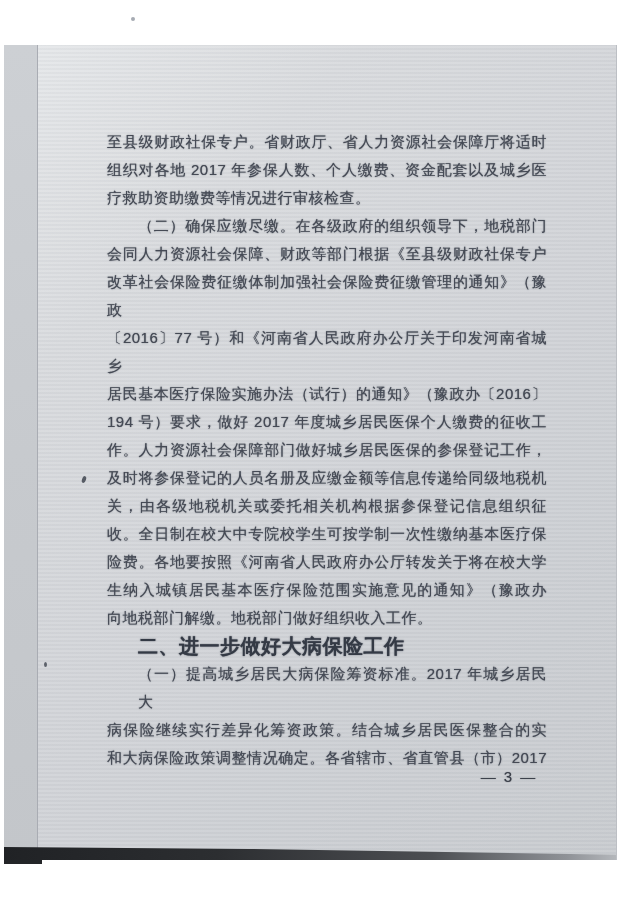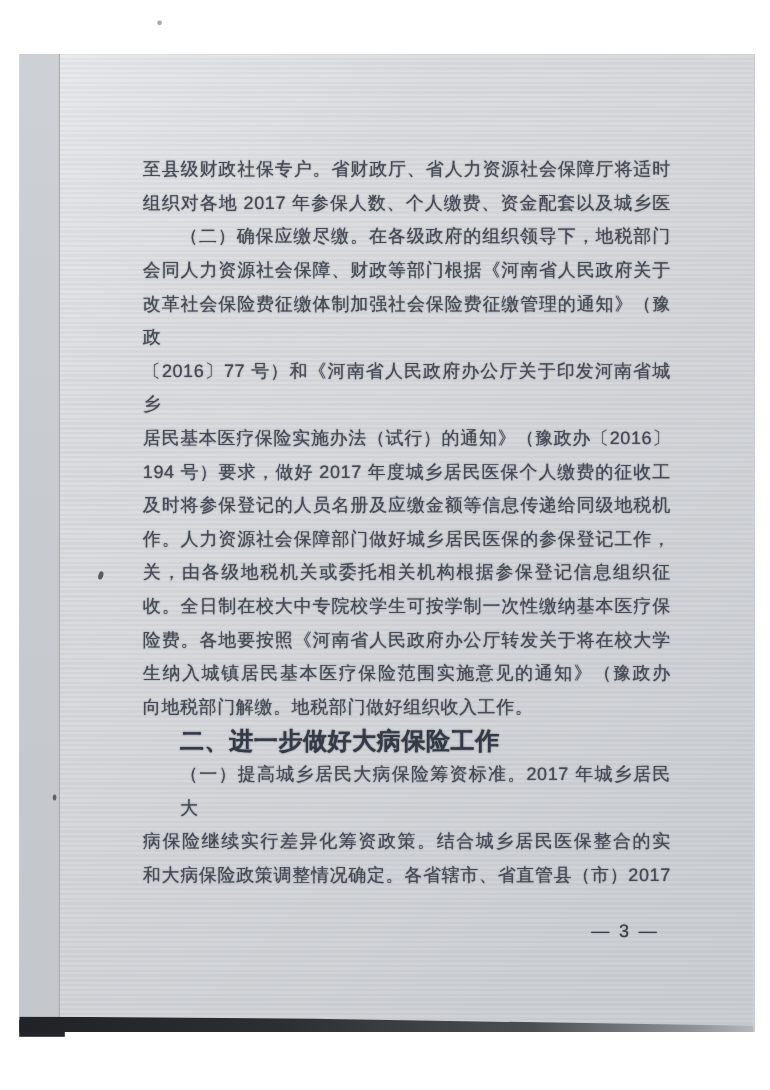--- a/index.html
+++ b/index.html
@@ -11,21 +11,21 @@
   .viewport {
     position: relative;
     width: 642px;
     height: 908px;
     background: #ffffff;
     overflow: hidden;
   }
   
   .paper {
     position: absolute;
-    left: 16px;
+    left: 4px;
     top: 45px;
     width: 612px;
     height: 815px;
     background:
       repeating-linear-gradient(0deg, rgba(255,255,255,0.05) 0 2px, rgba(120,125,135,0.05) 2px 4px),
       linear-gradient(135deg, #e7e9eb 0%, #d9dbde 25%, #d2d4d8 55%, #cccfd3 80%, #c9ccd0 100%);
     border-right: 1px solid #bcbfc4;
   }
   
   .binding-strip {
@@ -105,28 +105,29 @@
 <div class="viewport">
   <div class="speck speck-top"></div>
 
   <div class="paper">
     <div class="binding-strip"></div>
 
     <div class="text-block">
 
     <div class="line full">至县级财政社保专户。省财政厅、省人力资源社会保障厅将适时</div>
         <div class="line full">组织对各地 2017 年参保人数、个人缴费、资金配套以及城乡医</div>
+        <div class="line end">疗救助资助缴费等情况进行审核检查。</div>
         <div class="line indent full">（二）确保应缴尽缴。在各级政府的组织领导下，地税部门</div>
-        <div class="line full">会同人力资源社会保障、财政等部门根据《河南省人民政府关于</div>
+        <div class="line full">会同人力资源社会保障、财政等部门根据《至县级财政社保专户</div>
         <div class="line full">改革社会保险费征缴体制加强社会保险费征缴管理的通知》（豫政</div>
         <div class="line full">〔2016〕77 号）和《河南省人民政府办公厅关于印发河南省城乡</div>
         <div class="line full">居民基本医疗保险实施办法（试行）的通知》（豫政办〔2016〕</div>
         <div class="line full">194 号）要求，做好 2017 年度城乡居民医保个人缴费的征收工</div>
+        <div class="line full">作。人力资源社会保障部门做好城乡居民医保的参保登记工作，</div>
         <div class="line full">及时将参保登记的人员名册及应缴金额等信息传递给同级地税机</div>
-        <div class="line full">作。人力资源社会保障部门做好城乡居民医保的参保登记工作，</div>
         <div class="line full">关，由各级地税机关或委托相关机构根据参保登记信息组织征</div>
         <div class="line full">收。全日制在校大中专院校学生可按学制一次性缴纳基本医疗保</div>
         <div class="line full">险费。各地要按照《河南省人民政府办公厅转发关于将在校大学</div>
         <div class="line full">生纳入城镇居民基本医疗保险范围实施意见的通知》（豫政办</div>
         <div class="line end">向地税部门解缴。地税部门做好组织收入工作。</div>
         <div class="line heading">二、进一步做好大病保险工作</div>
         <div class="line indent full">（一）提高城乡居民大病保险筹资标准。2017 年城乡居民大</div>
         <div class="line full">病保险继续实行差异化筹资政策。结合城乡居民医保整合的实</div>
         <div class="line full">和大病保险政策调整情况确定。各省辖市、省直管县（市）2017</div>
       </div>

